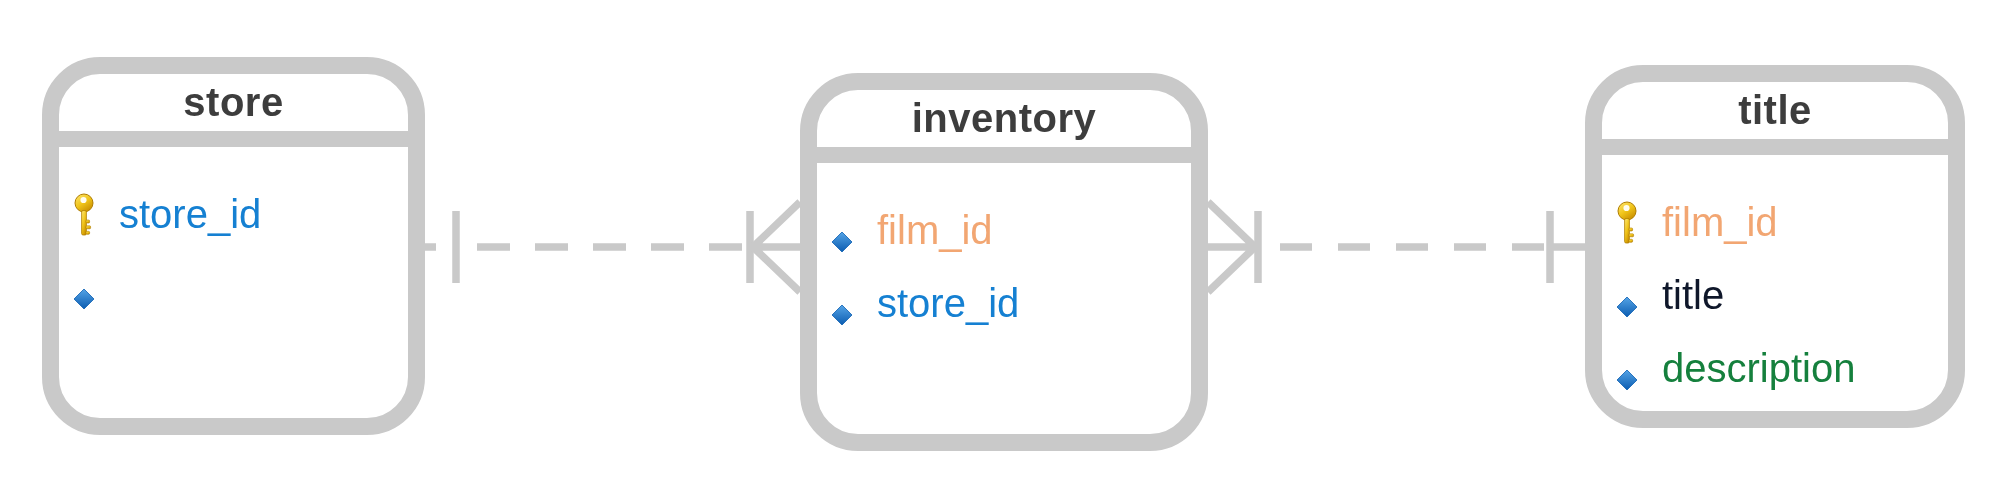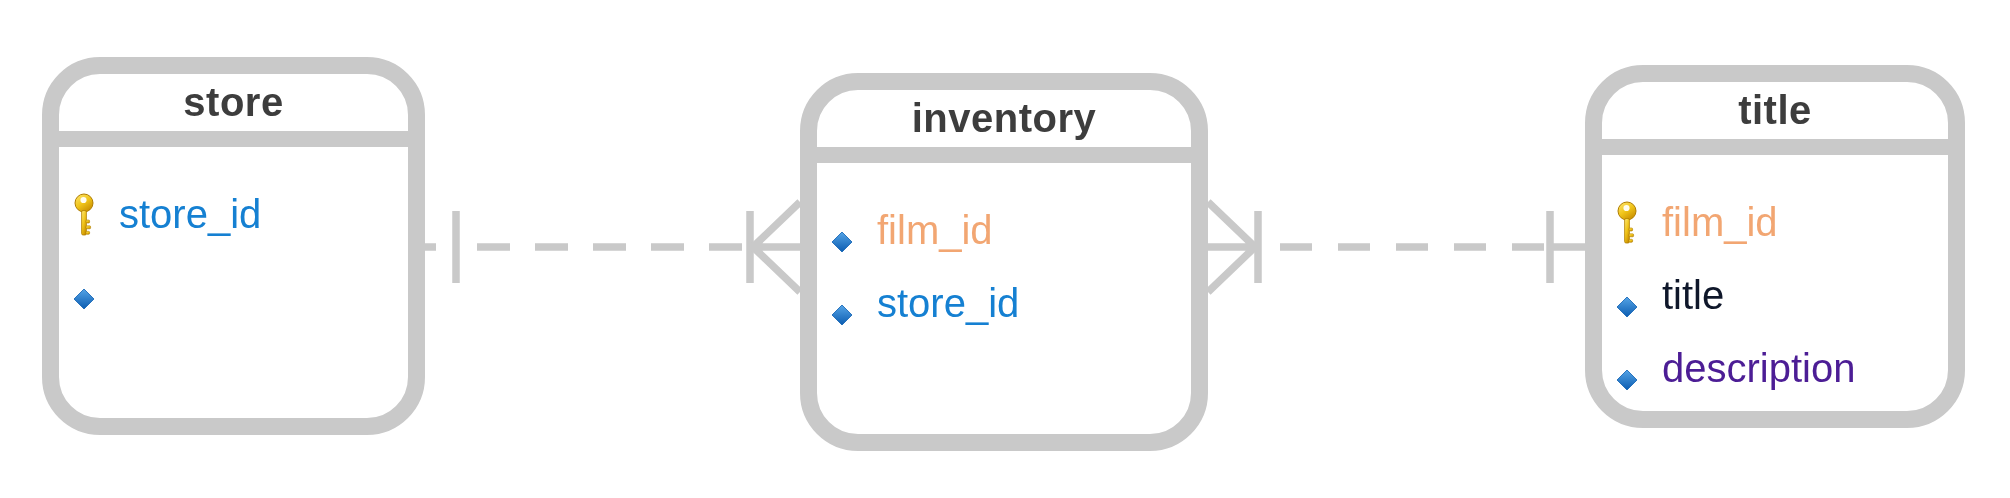--- a/index.html
+++ b/index.html
@@ -180,18 +180,18 @@
           </svg>
         </span>
         <span class="field-label" style="color: #0f172a;">title</span>
       </div>
       <div class="field-row">
         <span class="icon">
           <svg width="22" height="22" viewBox="0 0 22 22">
             <polygon points="11,1 21,11 11,21 1,11" fill="url(#blueGrad)" stroke="#0d5fb3" stroke-width="0.8" stroke-linejoin="round"></polygon>
           </svg>
         </span>
-        <span class="field-label" style="color: #4c1d95;">description</span>
+        <span class="field-label" style="color: #15803d;">description</span>
       </div>
     </div>
   </div>
 
 </div>
 
 </body></html>

